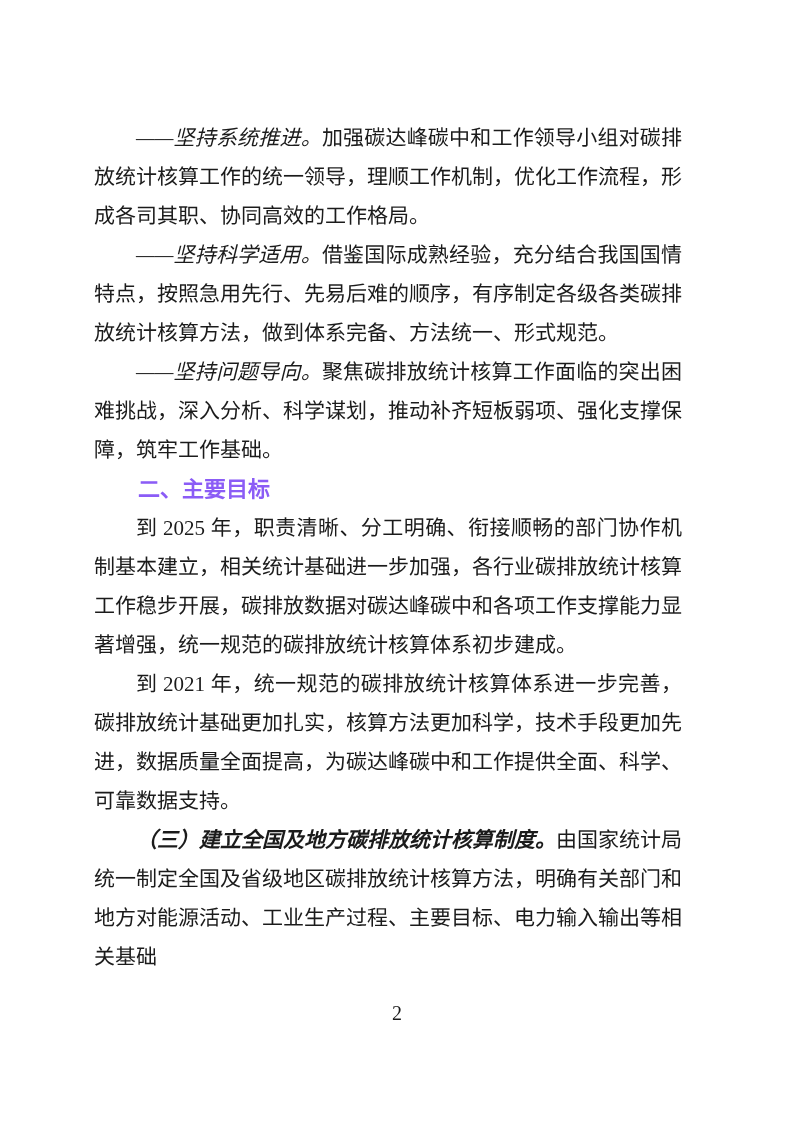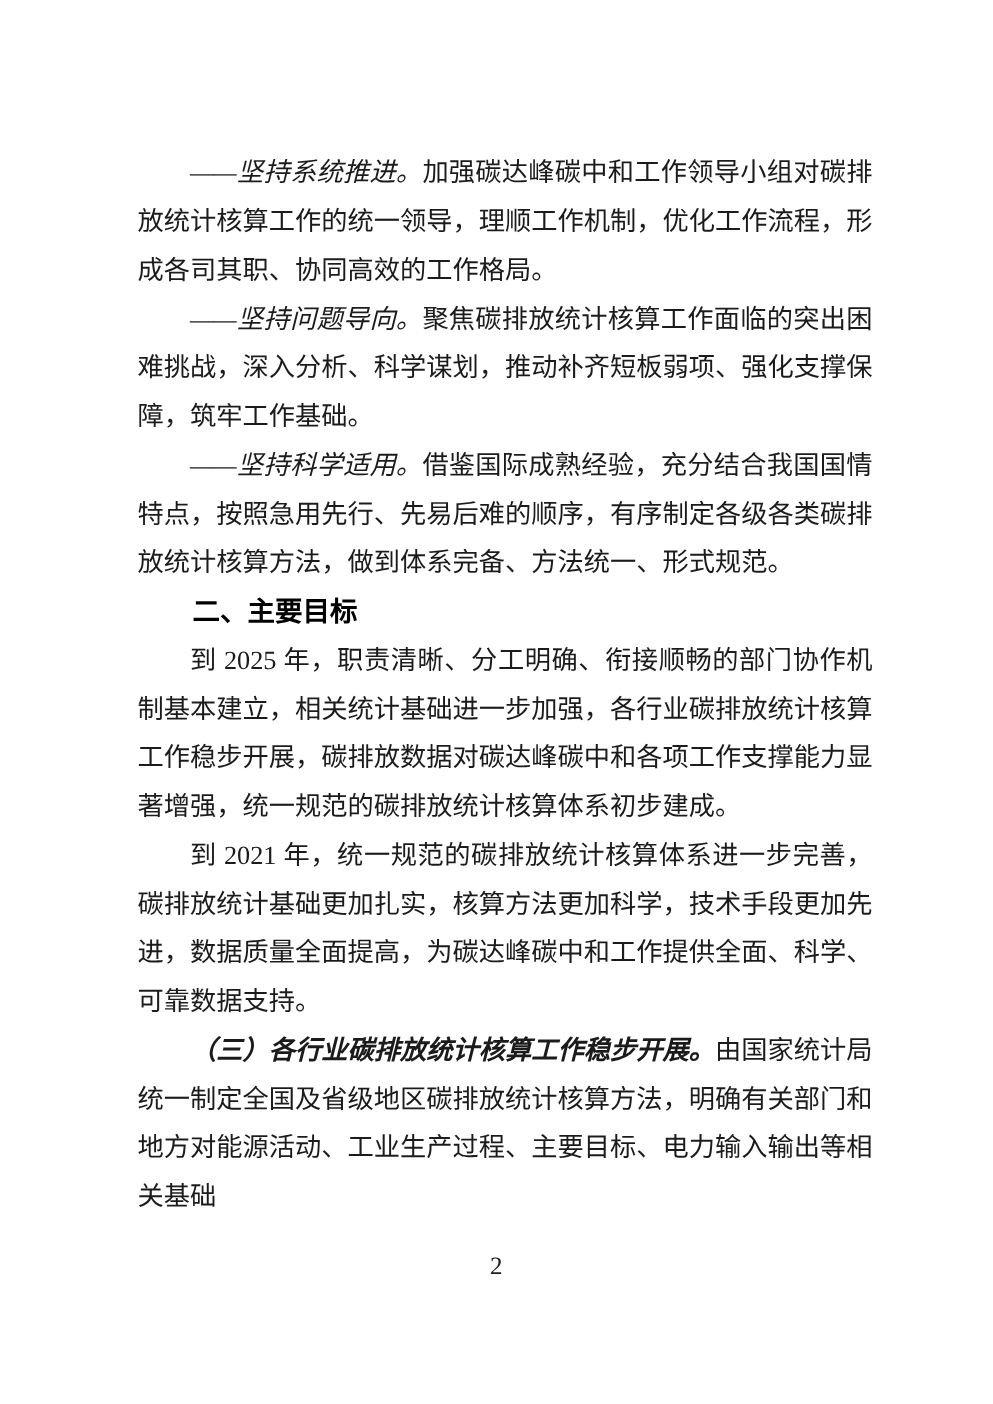--- a/index.html
+++ b/index.html
@@ -10,21 +10,21 @@
   .page {
     position: relative;
     width: 794px;
     height: 1123px;
     background: #ffffff;
     overflow: hidden;
     color: #1b1b1b;
   }
   .content {
     position: absolute;
-    left: 110px;
+    left: 94px;
     top: 119px;
     width: 588px;
     font-size: 21px;
     line-height: 39px;
     text-align: justify;
     color: #1b1b1b;
   }
   p.para {
     margin: 0;
     text-indent: 2em;
@@ -39,21 +39,21 @@
     font-weight: bold;
   }
   h2.heading {
     margin: 0;
     text-indent: 2em;
     font-family: "Liberation Sans", "DejaVu Sans", sans-serif;
     font-weight: 700;
     font-size: 22px;
     line-height: 39px;
     text-align: left;
-    color: #000000;
+    color: #8b5cf6;
   }
   .footer {
     position: absolute;
     left: 0;
     top: 996px;
     width: 100%;
     text-align: center;
     font-family: "Liberation Serif", "DejaVu Serif", serif;
     font-size: 20px;
     line-height: 34px;
@@ -61,29 +61,29 @@
   }
 </style>
 </head>
 <body>
 
 <div class="page">
   <div class="content">
 
     <p class="para"><span class="lead">——坚持系统推进。</span><span>加强碳达峰碳中和工作领导小组对碳排放统计核算工作的统一领导，理顺工作机制，优化工作流程，形成各司其职、协同高效的工作格局。</span></p>
 
+    <p class="para"><span class="lead">——坚持科学适用。</span><span>借鉴国际成熟经验，充分结合我国国情特点，按照急用先行、先易后难的顺序，有序制定各级各类碳排放统计核算方法，做到体系完备、方法统一、形式规范。</span></p>
+
     <p class="para"><span class="lead">——坚持问题导向。</span><span>聚焦碳排放统计核算工作面临的突出困难挑战，深入分析、科学谋划，推动补齐短板弱项、强化支撑保障，筑牢工作基础。</span></p>
-
-    <p class="para"><span class="lead">——坚持科学适用。</span><span>借鉴国际成熟经验，充分结合我国国情特点，按照急用先行、先易后难的顺序，有序制定各级各类碳排放统计核算方法，做到体系完备、方法统一、形式规范。</span></p>
 
     <h2 class="heading">二、主要目标</h2>
 
     <p class="para">到 2025 年，职责清晰、分工明确、衔接顺畅的部门协作机制基本建立，相关统计基础进一步加强，各行业碳排放统计核算工作稳步开展，碳排放数据对碳达峰碳中和各项工作支撑能力显著增强，统一规范的碳排放统计核算体系初步建成。</p>
 
     <p class="para">到 2021 年，统一规范的碳排放统计核算体系进一步完善，碳排放统计基础更加扎实，核算方法更加科学，技术手段更加先进，数据质量全面提高，为碳达峰碳中和工作提供全面、科学、可靠数据支持。</p>
 
 
-    <p class="para"><span class="lead-bold">（三）各行业碳排放统计核算工作稳步开展。</span><span>由国家统计局统一制定全国及省级地区碳排放统计核算方法，明确有关部门和地方对能源活动、工业生产过程、主要目标、电力输入输出等相关基础</span></p>
+    <p class="para"><span class="lead-bold">（三）建立全国及地方碳排放统计核算制度。</span><span>由国家统计局统一制定全国及省级地区碳排放统计核算方法，明确有关部门和地方对能源活动、工业生产过程、主要目标、电力输入输出等相关基础</span></p>
 
   </div>
 
   <div class="footer"><span>2</span></div>
 </div>
 
 </body></html>

